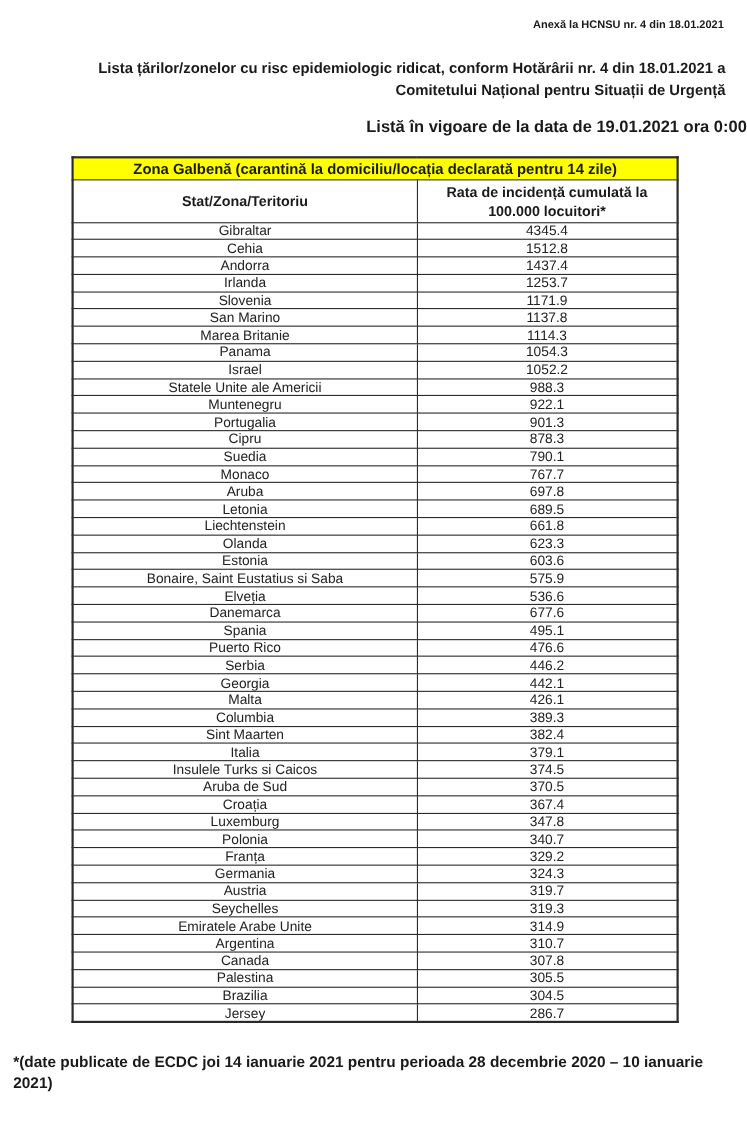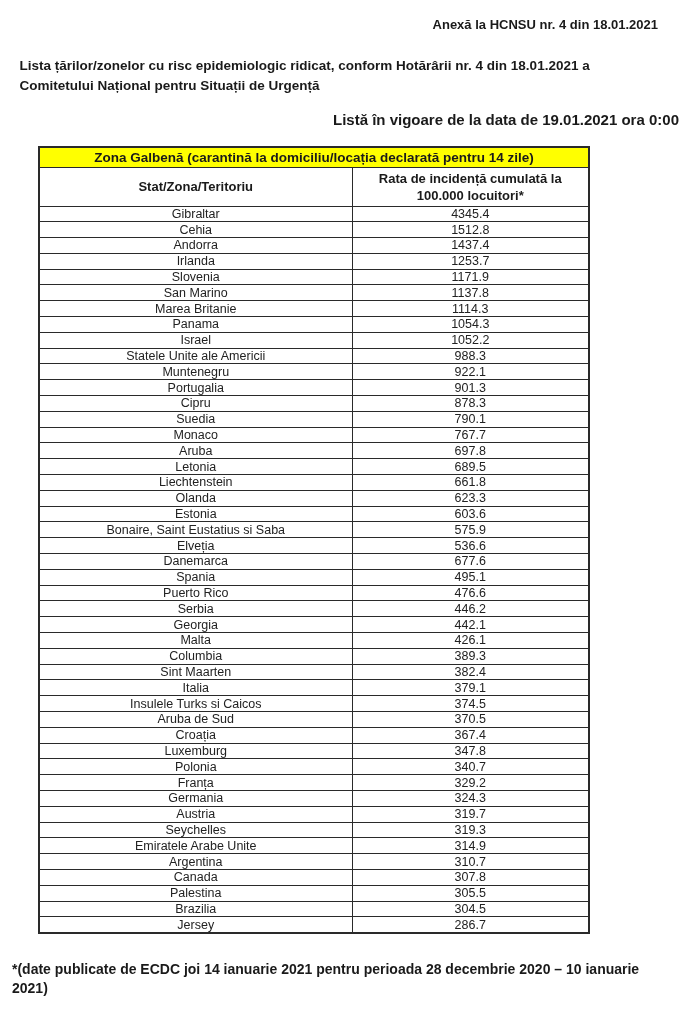--- a/index.html
+++ b/index.html
@@ -11,38 +11,38 @@
     background: #ffffff;
     font-family: "Liberation Sans", sans-serif;
     color: #1a1a1a;
     overflow: hidden;
   }
   .annex-line {
     padding-top: 17px;
     padding-right: 21px;
     text-align: right;
     font-weight: bold;
-    font-size: 13px;
+    font-size: 10px;
   }
   .doc-title {
     margin: 24px auto 0 auto;
     max-width: 640px;
-    text-align: left;
+    text-align: right;
     font-weight: bold;
     font-size: 13.5px;
     line-height: 20px;
   }
   .effective-date {
     margin-top: 15px;
     text-align: right;
     font-weight: bold;
     font-size: 15px;
   }
   table.risk-table {
-    margin: 18px 0 0 38px;
+    margin: 18px 0 0 65px;
     width: 550px;
     border-collapse: collapse;
     table-layout: fixed;
   }
   table.risk-table td, table.risk-table th {
     border: 1px solid #2a2a2a;
     text-align: center;
     vertical-align: middle;
     overflow: hidden;
   }

